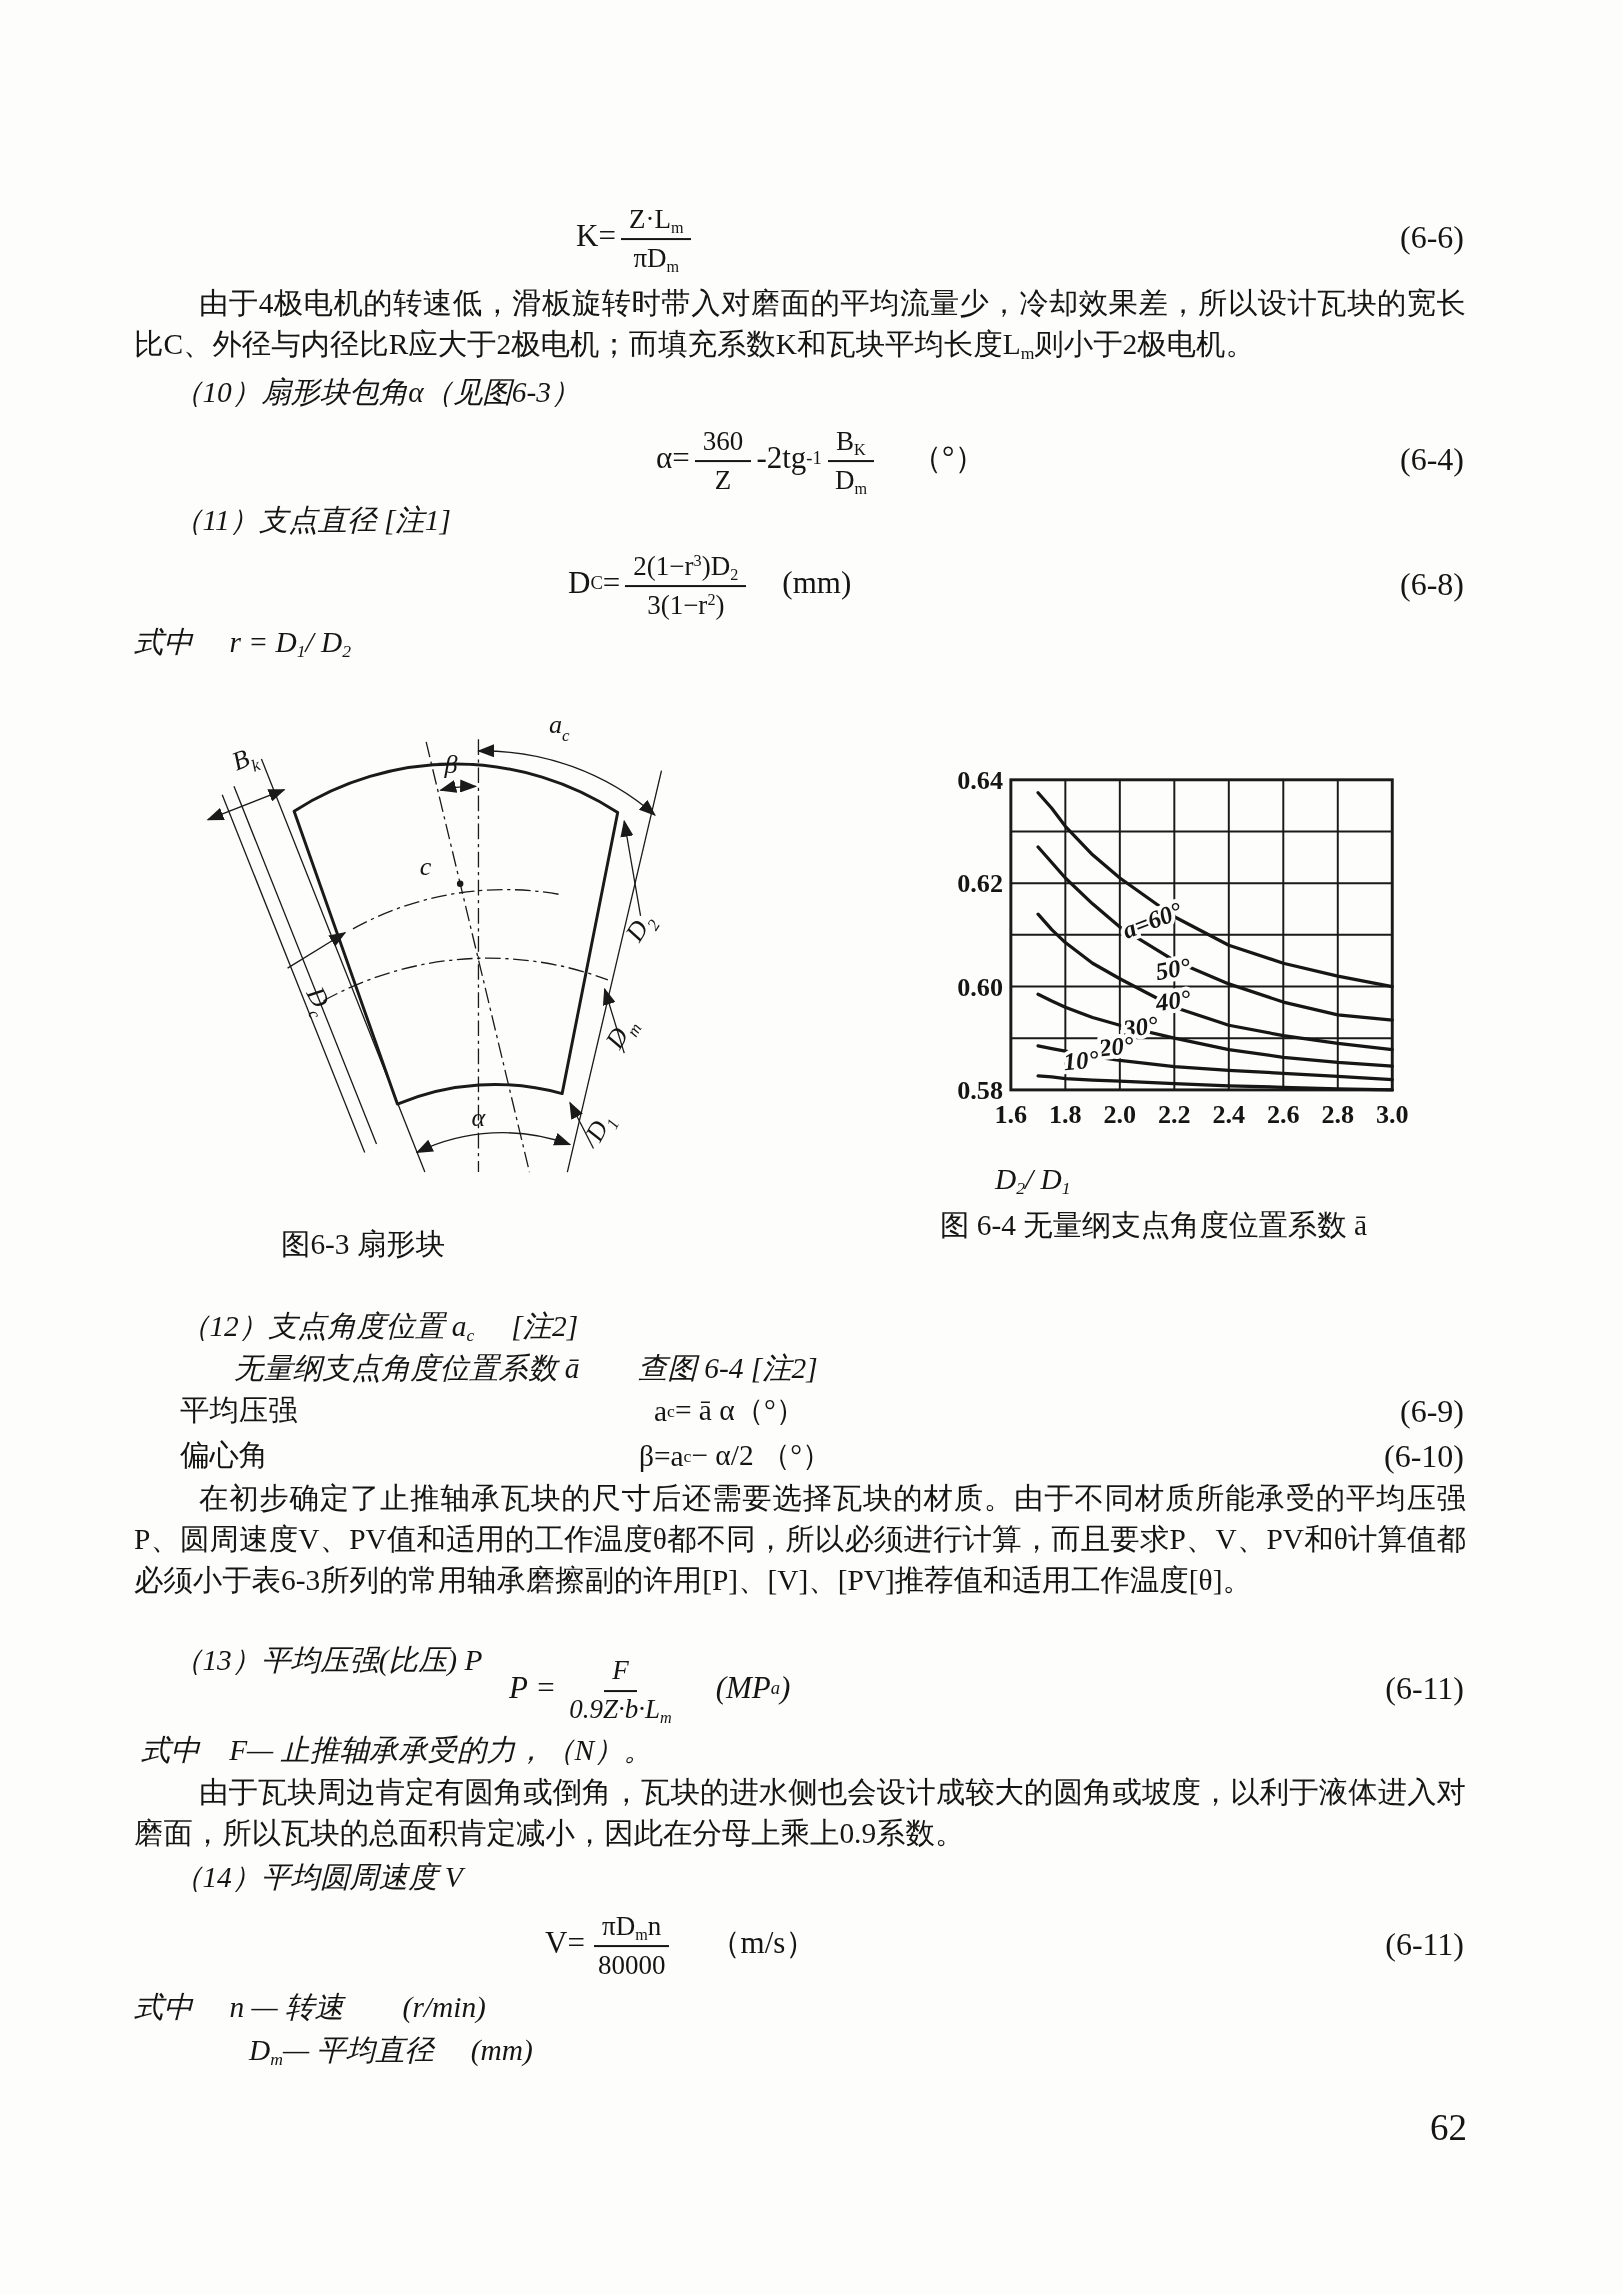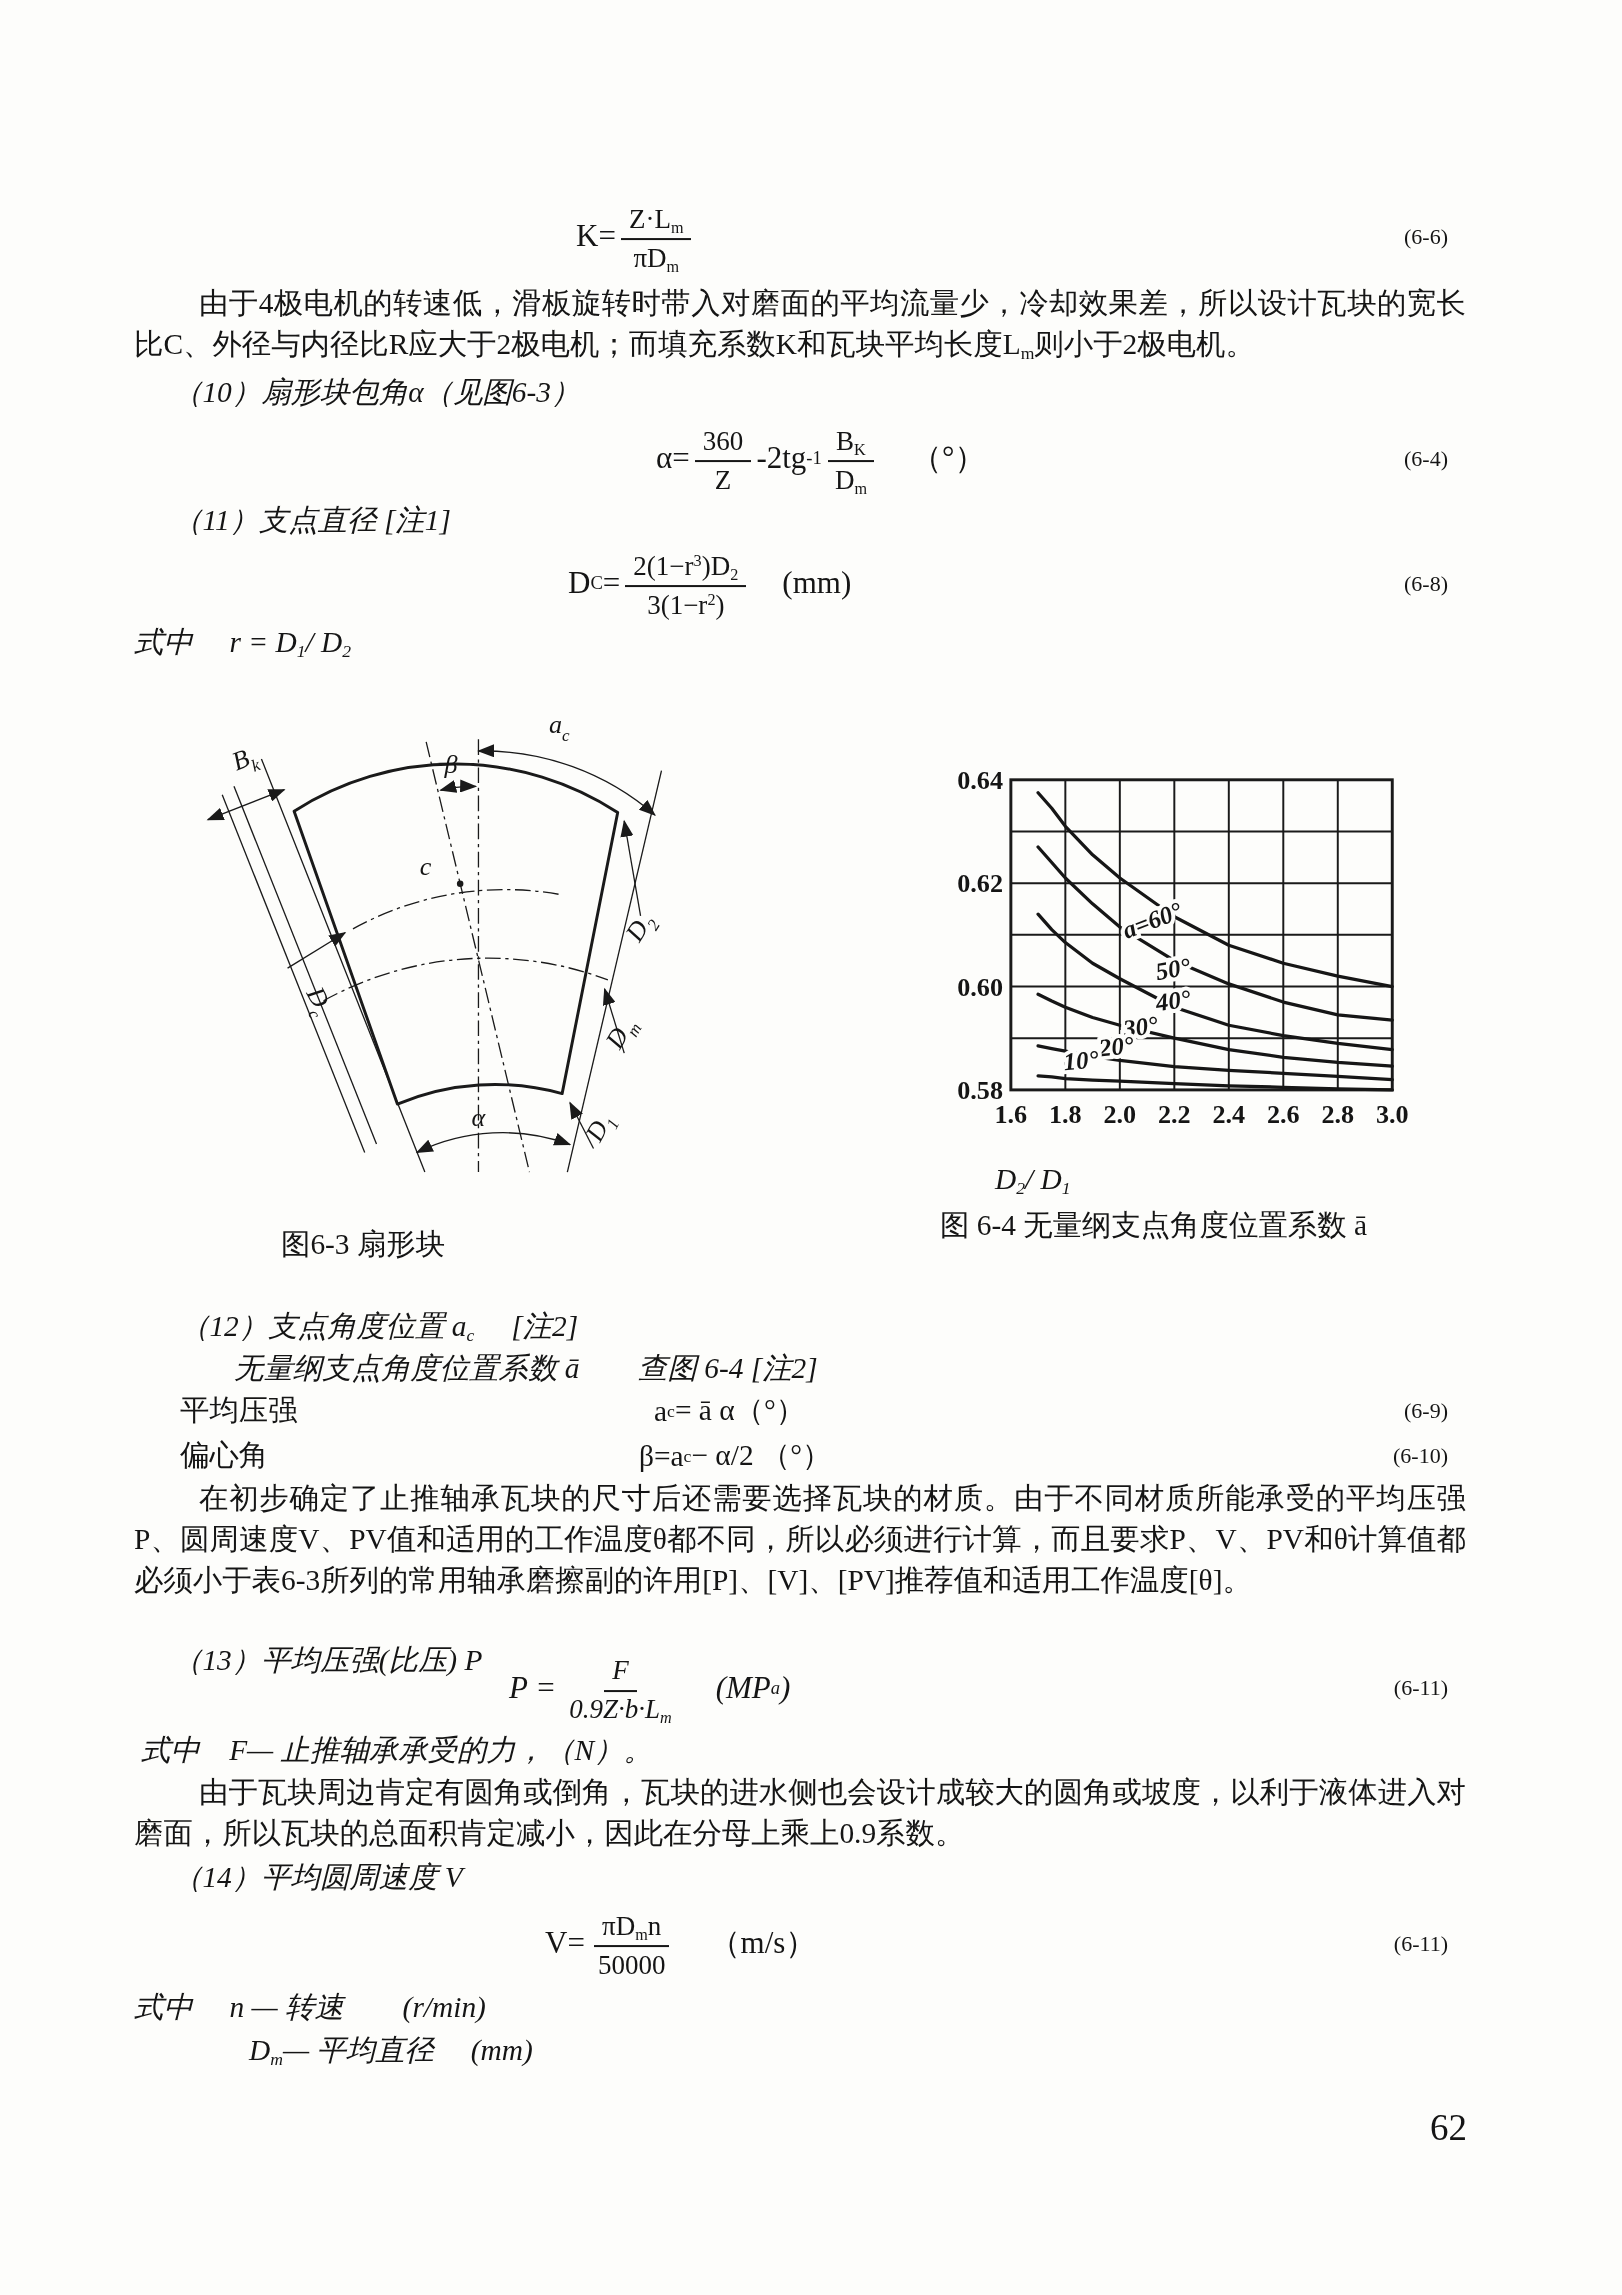--- a/index.html
+++ b/index.html
@@ -5,21 +5,21 @@
   html,body{margin:0;padding:0;background:#888;}
   .page{position:relative;width:1623px;height:2295px;background:#fdfdfb;color:#151515;
         font-family:"Liberation Serif","DejaVu Serif",serif;overflow:hidden;}
   .abs{position:absolute;}
   .line{position:absolute;font-size:29.4px;white-space:nowrap;font-style:italic;}
   .para{position:absolute;font-size:29.4px;line-height:41px;text-align:justify;width:1332px;left:134px;}
   .para.indent{text-indent:65px;}
   .eqrow{position:absolute;left:134px;width:1330px;}
   .eqrow .formula{position:absolute;top:50%;transform:translateY(-50%);white-space:nowrap;}
   .eqrow .eqlabel{position:absolute;left:46px;top:50%;transform:translateY(-50%);font-size:29.4px;white-space:nowrap;}
-  .eqnum{position:absolute;right:16px;top:50%;transform:translateY(-50%);font-size:22px;}
+  .eqnum{position:absolute;right:0;top:50%;transform:translateY(-50%);font-size:32px;}
   .formula{display:inline-flex;align-items:center;font-size:31px;}
   .formula.italic{font-style:italic;}
   .frac{display:inline-flex;flex-direction:column;align-items:center;margin:0 5.2px;transform:translateY(2px);}
   .frac .num{border-bottom:2.6px solid #151515;padding:1.3px 7.9px 3.9px;}
   .frac .den{padding:3.3px 7.9px 0;}
   .frac .num,.frac .den{font-size:27px;line-height:1.1;white-space:nowrap;}
   sub{font-size:0.6em;vertical-align:-0.3em;line-height:0;}
   sup{font-size:0.6em;vertical-align:0.55em;line-height:0;}
   .pagenum{position:absolute;font-size:37px;}
   .caption{position:absolute;font-size:29.4px;white-space:nowrap;}
@@ -199,21 +199,21 @@
 
   <div class="line" style="left:141px;top:1731px;">式中　F— 止推轴承承受的力，（N）。</div>
 
   <div class="para indent" style="top:1772px;line-height:41px;">由于瓦块周边肯定有圆角或倒角，瓦块的进水侧也会设计成较大的圆角或坡度，以利于液体进入对磨面，所以瓦块的总面积肯定减小，因此在分母上乘上0.9系数。</div>
 
   <div class="line" style="left:173px;top:1858px;">（14）平均圆周速度  V</div>
 
   <div class="eqrow" style="top:1905px;height:77px;">
     <span class="formula" style="left:411px;">V=<span class="frac">
           <span class="num">πD<sub>m</sub>n</span>
-          <span class="den">50000</span>
+          <span class="den">80000</span>
         </span>　（m/s）</span>
     <span class="eqnum">(6-11)</span>
   </div>
 
   <div class="line" style="left:134px;top:1988px;">式中　 n — 转速　　(r/min)</div>
   <div class="line" style="left:249px;top:2031px;">D<sub>m</sub>— 平均直径　 (mm)</div>
 
   <div class="pagenum" style="left:1430px;top:2106px;">62</div>
 
 </div>

